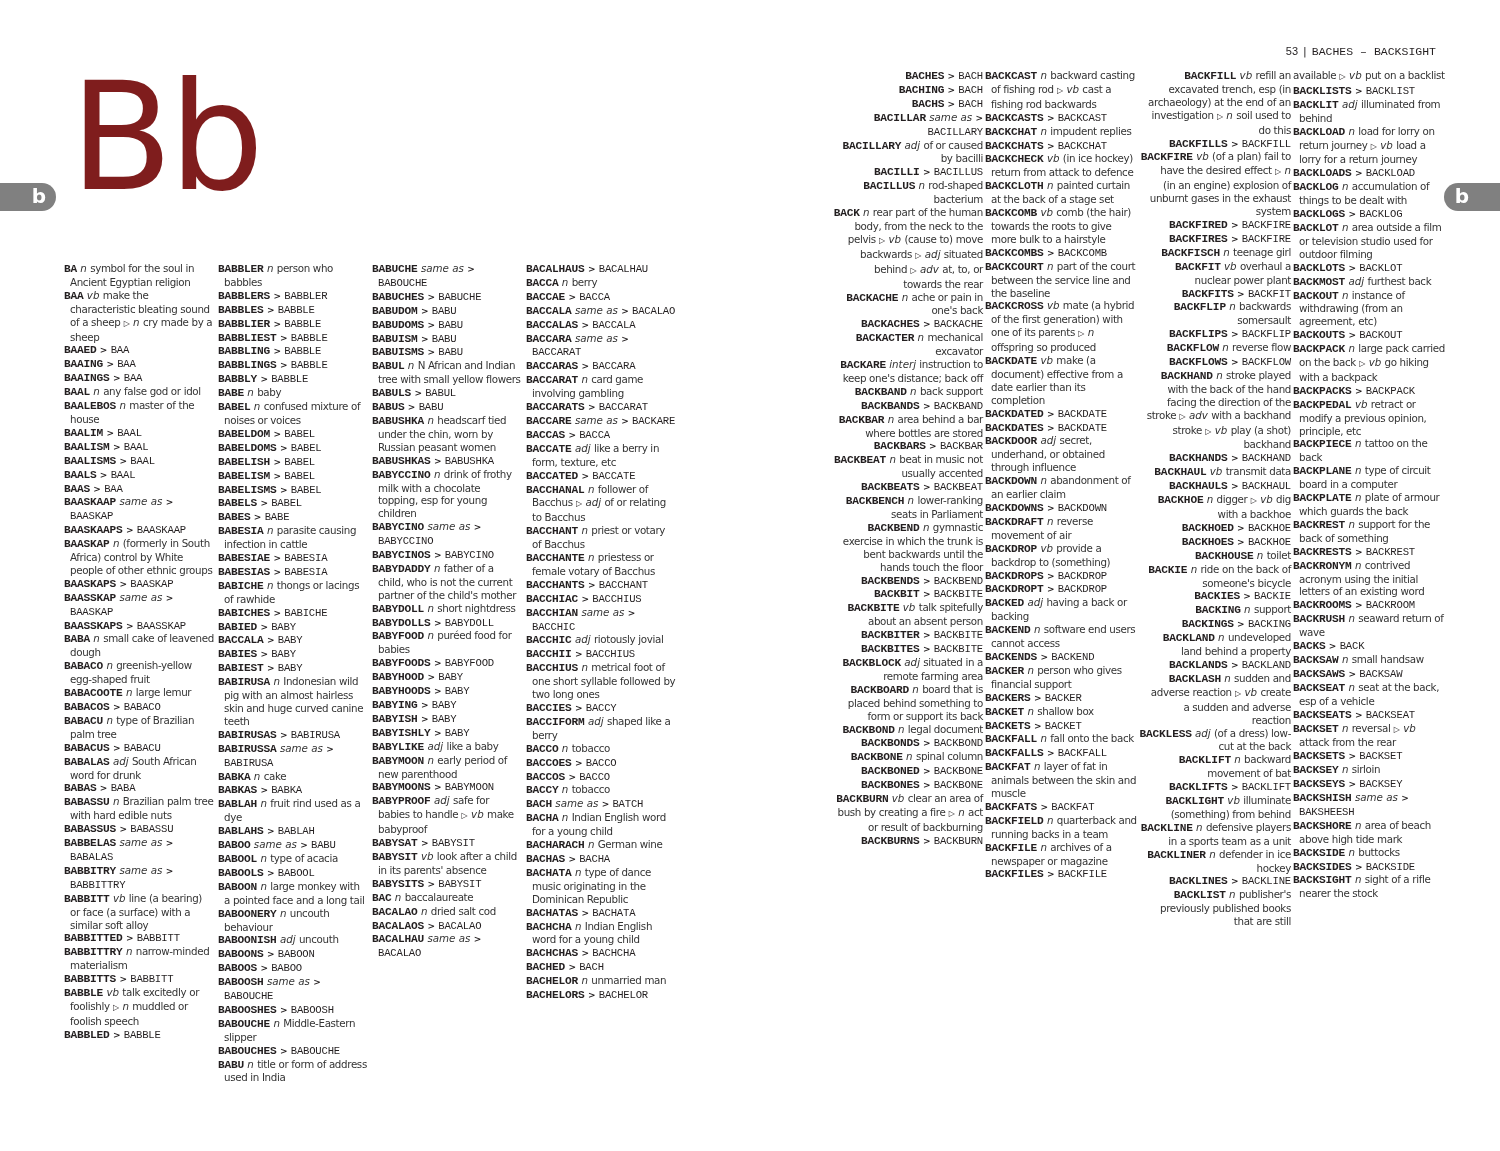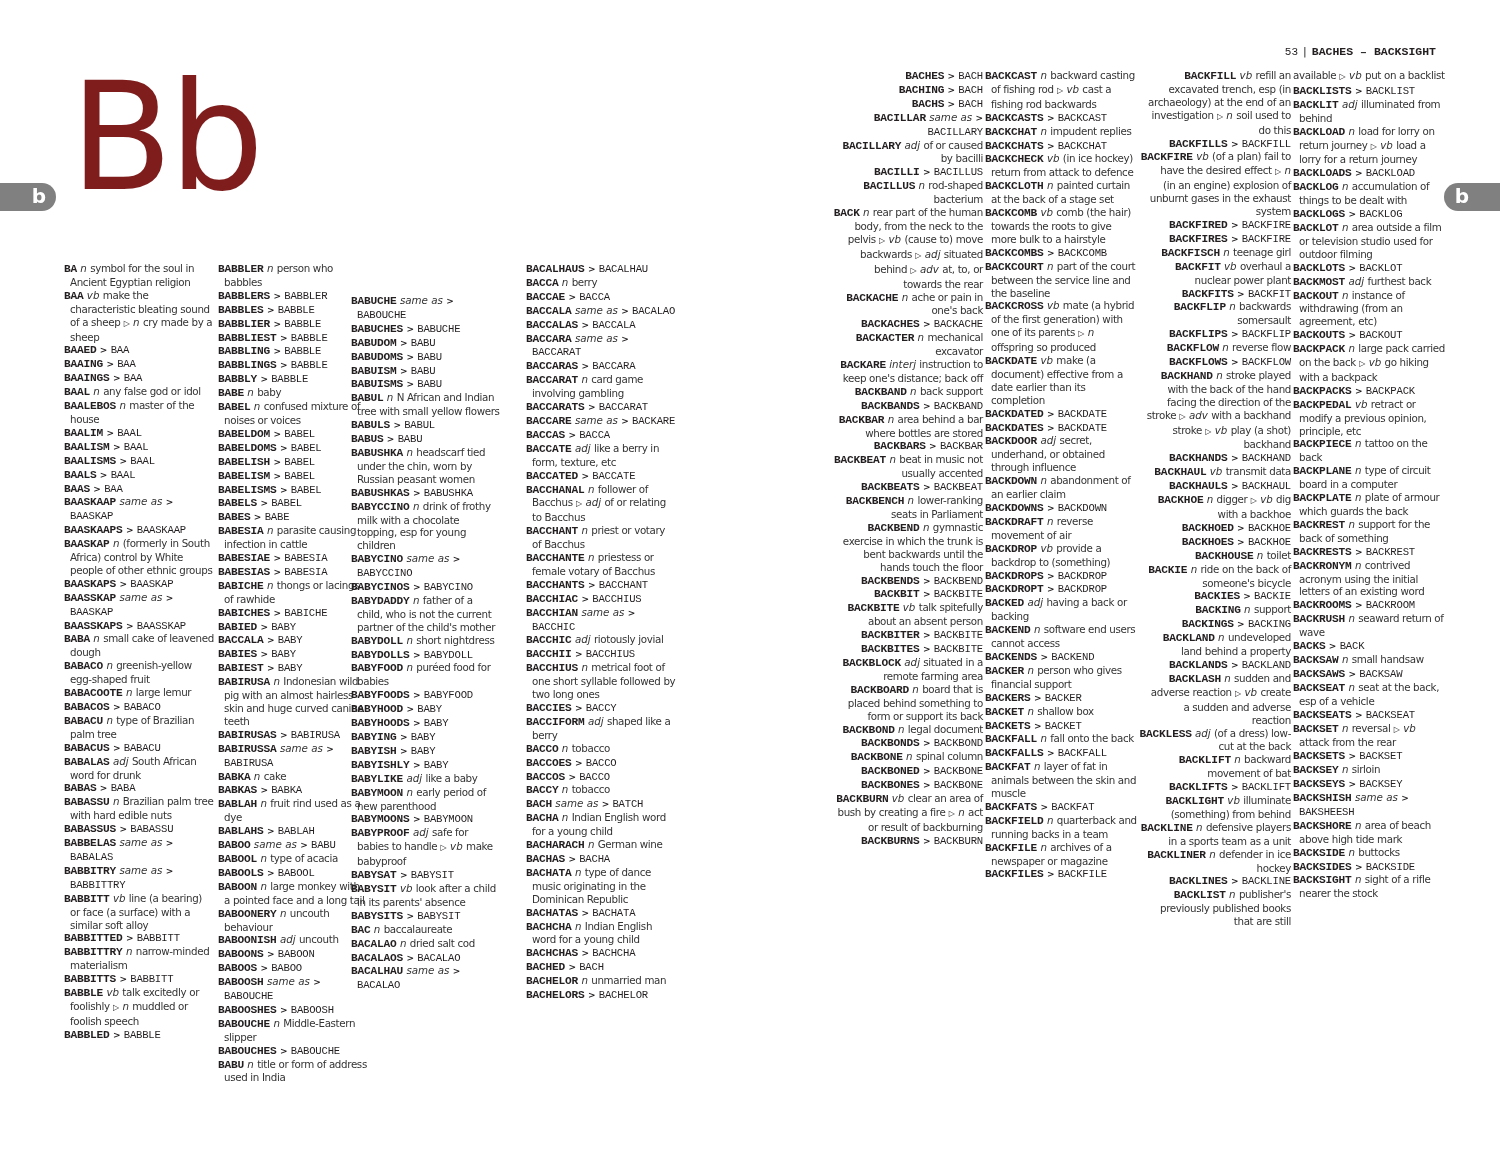--- a/index.html
+++ b/index.html
@@ -7,23 +7,23 @@
          font-family:"DejaVu Sans", sans-serif; color:#231f20; }
   .big-letter { position:absolute; left:70px; top:62px; font-family:"DejaVu Sans", sans-serif;
     font-size:150px; line-height:1; letter-spacing:-4px; font-weight:400; color:#7f1d1d; }
   .tab { position:absolute; top:183px; height:28px; background:#808080; color:#fff;
     font-family:"DejaVu Sans", sans-serif; font-weight:bold; font-size:20px; line-height:27px; }
   .tab-left { left:0; width:56px; border-radius:0 14px 14px 0; text-align:right; padding-right:0; }
   .tab-left span { display:inline-block; width:22px; text-align:center; margin-right:6px; }
   .tab-right { right:0; width:56px; border-radius:14px 0 0 14px; text-align:left; }
   .tab-right span { display:inline-block; width:22px; text-align:center; margin-left:7px; }
   .running-head { position:absolute; right:64px; top:45px; font-size:11px; color:#231f20; }
-  .running-head .pg { font-family:Liberation Mono, monospace; }
+  .running-head .pg { font-family:Liberation Sans, sans-serif; }
   .running-head .bar { margin:0 5px; }
-  .running-head .range { font-family:"Liberation Mono", monospace; font-weight:bold; font-size:11.5px; }
+  .running-head .range { font-family:"Liberation Mono", monospace; font-weight:normal; font-size:11.5px; }
   .col { position:absolute; width:150px; font-size:10.3px; line-height:12.9px; }
   .entry { padding-left:6px; text-indent:-6px; margin:0; }
   .hw { font-family:"Liberation Mono", monospace; font-weight:bold; font-size:11.2px; letter-spacing:-0.2px; }
   .xref { font-family:"Liberation Mono", monospace; font-size:10.6px; letter-spacing:-0.2px; }
   .gt { font-family:"DejaVu Sans", sans-serif; font-weight:bold; font-size:9px; }
   .pos { font-style:italic; color:#333; }
   .tri { font-size:8px; }
   .def { color:#333; letter-spacing:-0.35px; }
 </style>
 </head>
@@ -113,21 +113,21 @@
       <p class="entry"><span class="hw">BABOONERY</span> <span class="pos">n</span> <span class="def">uncouth behaviour</span></p>
       <p class="entry"><span class="hw">BABOONISH</span> <span class="pos">adj</span> <span class="def">uncouth</span></p>
       <p class="entry"><span class="hw">BABOONS</span> <span class="gt">&gt;</span> <span class="xref">BABOON</span></p>
       <p class="entry"><span class="hw">BABOOS</span> <span class="gt">&gt;</span> <span class="xref">BABOO</span></p>
       <p class="entry"><span class="hw">BABOOSH</span> <span class="pos">same as</span> <span class="gt">&gt;</span> <span class="xref">BABOUCHE</span></p>
       <p class="entry"><span class="hw">BABOOSHES</span> <span class="gt">&gt;</span> <span class="xref">BABOOSH</span></p>
       <p class="entry"><span class="hw">BABOUCHE</span> <span class="pos">n</span> <span class="def">Middle-Eastern slipper</span></p>
       <p class="entry"><span class="hw">BABOUCHES</span> <span class="gt">&gt;</span> <span class="xref">BABOUCHE</span></p>
       <p class="entry"><span class="hw">BABU</span> <span class="pos">n</span> <span class="def">title or form of address used in India</span></p>
     </div>
-  <div class="col" style="left:351px;top:262px;width:150px;margin-top:32px;">
+  <div class="col" style="left:372px;top:262px;width:150px;">
       <p class="entry"><span class="hw">BABUCHE</span> <span class="pos">same as</span> <span class="gt">&gt;</span> <span class="xref">BABOUCHE</span></p>
       <p class="entry"><span class="hw">BABUCHES</span> <span class="gt">&gt;</span> <span class="xref">BABUCHE</span></p>
       <p class="entry"><span class="hw">BABUDOM</span> <span class="gt">&gt;</span> <span class="xref">BABU</span></p>
       <p class="entry"><span class="hw">BABUDOMS</span> <span class="gt">&gt;</span> <span class="xref">BABU</span></p>
       <p class="entry"><span class="hw">BABUISM</span> <span class="gt">&gt;</span> <span class="xref">BABU</span></p>
       <p class="entry"><span class="hw">BABUISMS</span> <span class="gt">&gt;</span> <span class="xref">BABU</span></p>
       <p class="entry"><span class="hw">BABUL</span> <span class="pos">n</span> <span class="def">N African and Indian tree with small yellow flowers</span></p>
       <p class="entry"><span class="hw">BABULS</span> <span class="gt">&gt;</span> <span class="xref">BABUL</span></p>
       <p class="entry"><span class="hw">BABUS</span> <span class="gt">&gt;</span> <span class="xref">BABU</span></p>
       <p class="entry"><span class="hw">BABUSHKA</span> <span class="pos">n</span> <span class="def">headscarf tied under the chin, worn by Russian peasant women</span></p>

